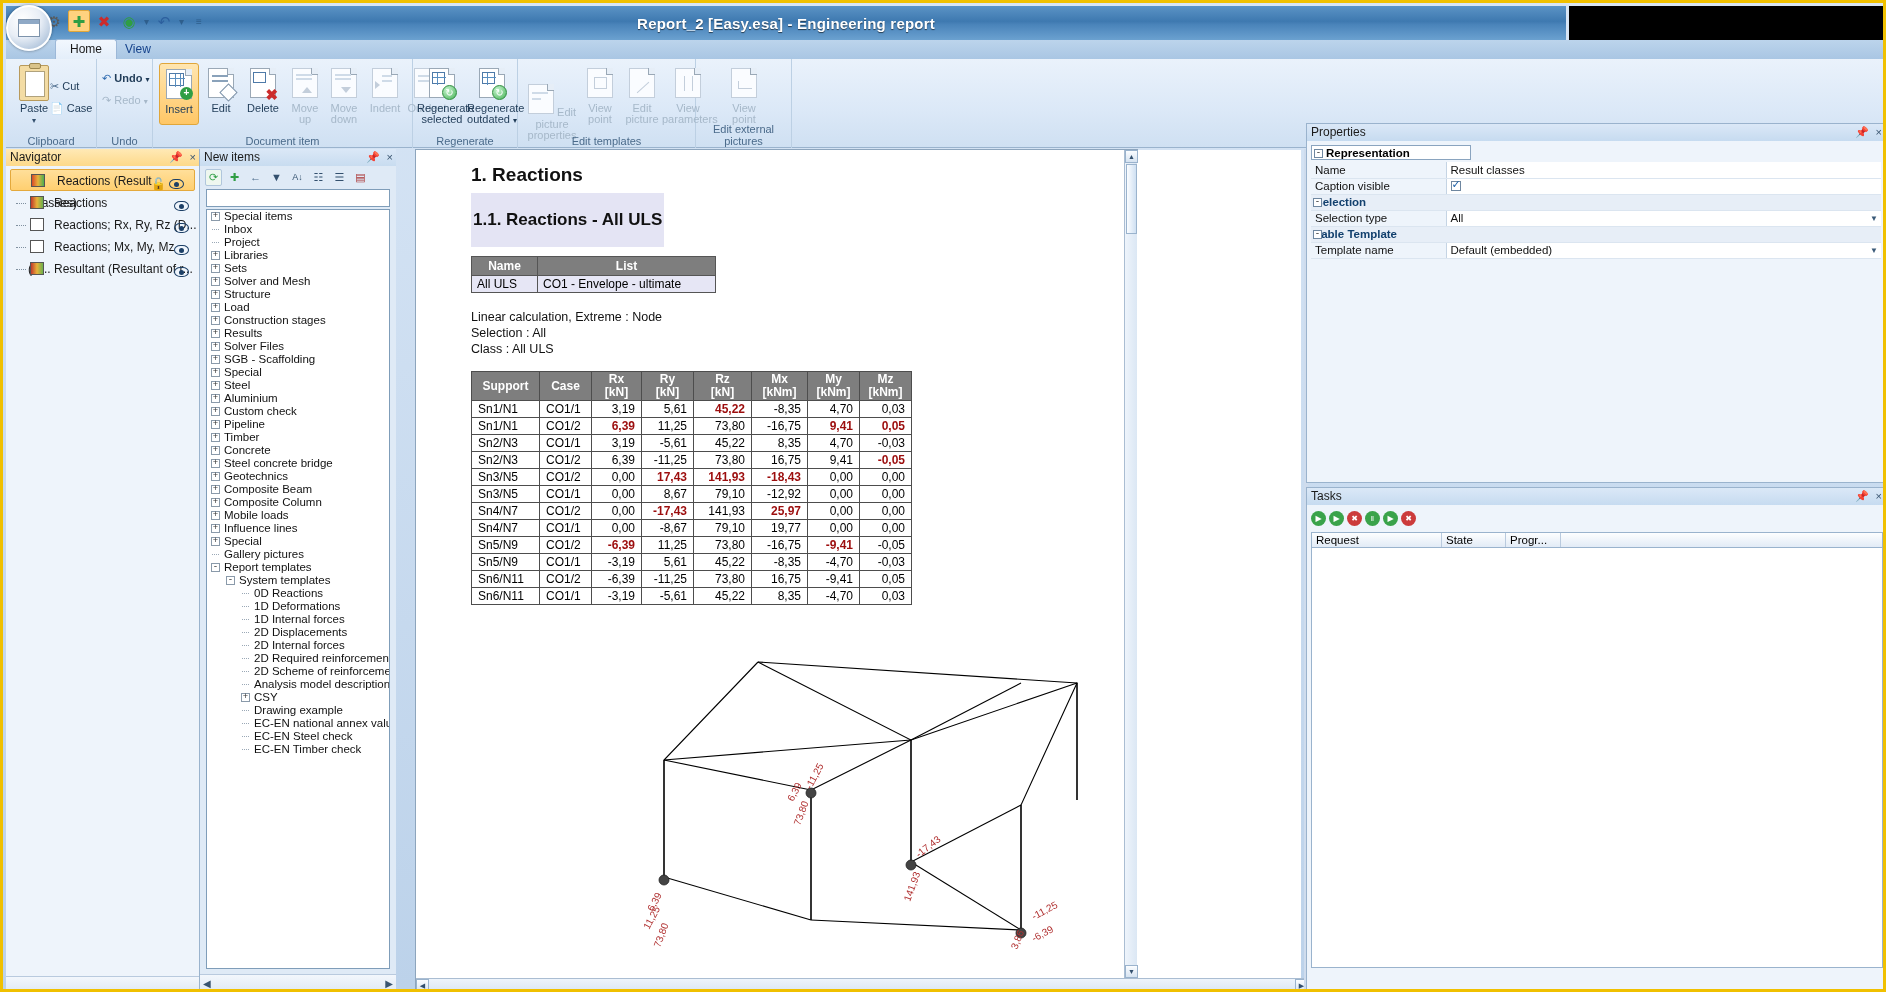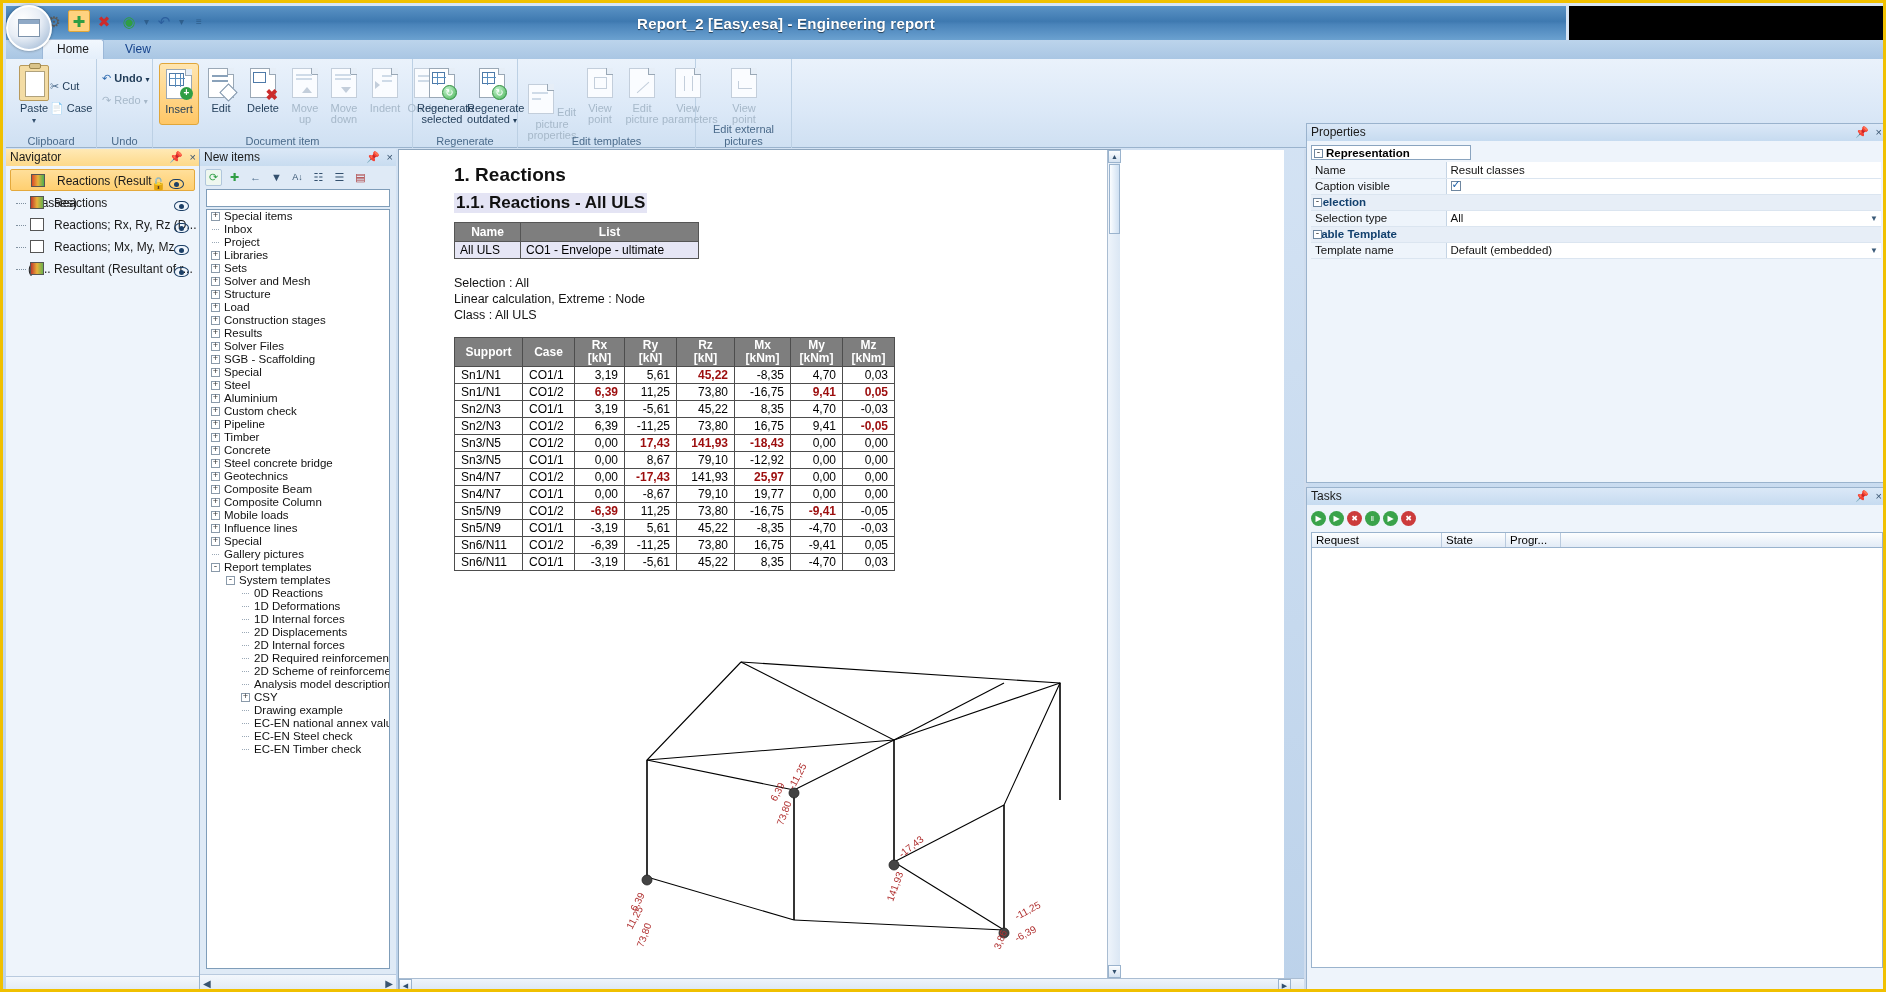--- a/index.html
+++ b/index.html
@@ -63,21 +63,21 @@
     position:absolute; left:3px; top:37px; width:1880px; height:19px;
     background:linear-gradient(#bcd4ec,#a9c6e3);
   }
   .tab {
     position:absolute; top:0; height:19px; line-height:19px;
     padding:0 14px; font-size:12px; color:#15428b; cursor:default;
   }
   .tab.active {
     background:linear-gradient(#f2f8fe,#e4eefa);
     border:1px solid #9cb8d8; border-bottom:none;
-    border-radius:3px 3px 0 0; color:#1a1a1a;
+    border-radius:3px 3px 0 0; color:#1a1a1a;margin-left:13px;
   }
   
   .ribbon {
     position:absolute; left:3px; top:56px; width:1880px; height:89px;
     background:linear-gradient(#eaf2fb,#dbe8f7 60%,#cfe0f2);
     border-bottom:1px solid #9ab3cd;
   }
   .rgroup {
     position:absolute; top:0; height:89px;
     border-right:1px solid #bcd0e4;
@@ -195,29 +195,29 @@
   .tr .dot { position:absolute; top:6px; width:7px; border-top:1px dotted #9aa8b6; }
   .tr .txt { position:absolute; }
   .ni-bottom {
     position:absolute; left:0; bottom:0; width:196px; height:18px;
     background:linear-gradient(#f3f7fc,#dfe9f4); border-top:1px solid #b9cade;
     display:flex; align-items:center; justify-content:space-between;
     padding:0 3px; color:#3a5570; font-size:10px;
   }
   
   #docarea {
-    position:absolute; left:395px; top:146px; width:723px; height:843px;
+    position:absolute; left:412px; top:146px; width:723px; height:843px;
     background:#ffffff; border:1px solid #8da5bd;
   }
   .page {
     position:absolute; left:5px; top:0px; width:880px; height:841px;
     background:#fff; padding:14px 0 0 50px;
   }
   .h1 { font-size:19px; font-weight:bold; color:#111; margin:0 0 7px 0; }
-  .h2 { font-size:17px; font-weight:bold; color:#111; background:#e4e4f4; display:inline-block; padding:0 2px; margin:0 0 9px 0; }
+  .h2 { font-size:17px; font-weight:bold; color:#111; background:#e4e4f4; display:inline-block; padding:17px 2px; margin:0 0 9px 0; }
   .name-table { border-collapse:collapse; margin-bottom:16px; }
   .name-table th {
     background:#7e7e7e; color:#fff; font-size:12px; font-weight:bold;
     border:1px solid #555; padding:2px 6px; text-align:center;
   }
   .name-table td {
     background:#e6e6f5; font-size:12px; border:1px solid #555; padding:1px 5px;
   }
   .meta { font-size:12.5px; color:#111; line-height:16px; margin-bottom:14px; }
   .res-table { border-collapse:collapse; font-size:12px; }
@@ -751,22 +751,22 @@
             </thead>
         <tbody>
               <tr>
           <td>All ULS</td>
           <td>CO1 - Envelope - ultimate</td>
         </tr>
             </tbody>
       </table>
 
       <div class="meta">
+        <div>Linear calculation,  Extreme : Node</div>
         <div>Selection : All</div>
-        <div>Linear calculation,  Extreme : Node</div>
         <div>Class : All ULS</div>
       </div>
 
       <table class="res-table" id="res-table">
             <thead>
               <tr>
                 <th style="width: 68px;"><span style="display:inline-block;padding:6px 0">Support</span></th>
                 <th style="width: 52px;"><span style="display:inline-block;padding:6px 0">Case</span></th>
                 <th style="width: 50px;">Rx<br>[kN]</th>
                 <th style="width: 52px;">Ry<br>[kN]</th>

